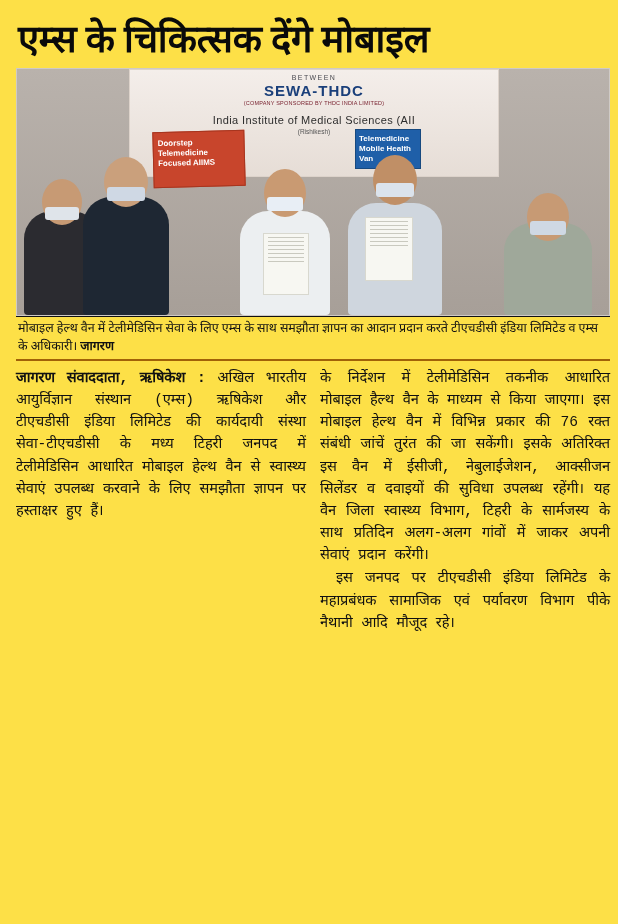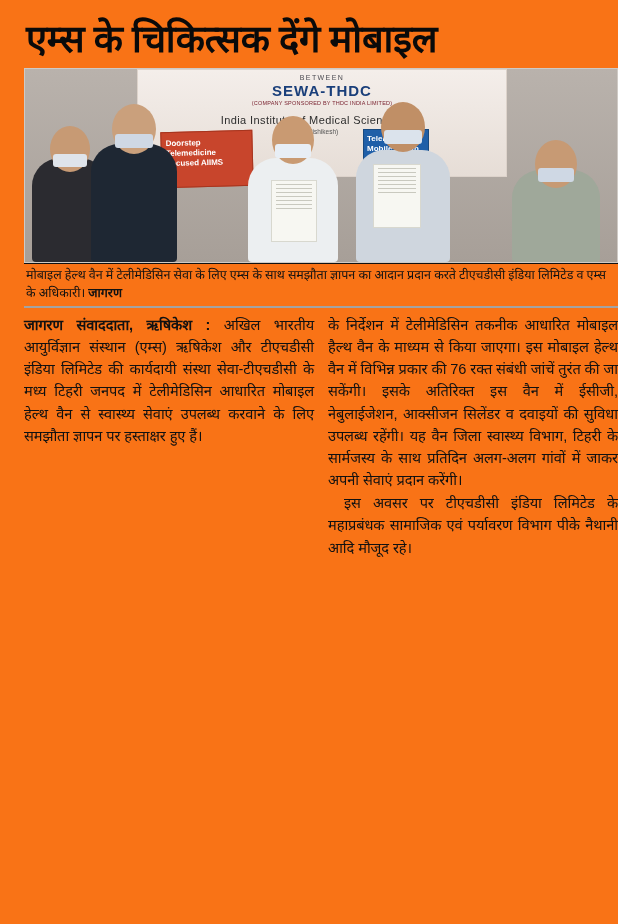--- a/index.html
+++ b/index.html
@@ -11,42 +11,42 @@
     width: 618px;
     height: 924px;
     font-family: "Liberation Sans", sans-serif;
     color: #111;
     overflow: hidden;
   }
   .page {
     position: relative;
     width: 618px;
     height: 924px;
-    background: #f97316;
-    box-sizing: border-box;
-    padding: 10px 12px 8px 24px;
+    background: #fde047;
+    box-sizing: border-box;
+    padding: 10px 12px 8px 16px;
   }
 
   
   .headline {
     font-family: "Liberation Serif", serif;
     font-weight: bold;
     font-size: 38px;
     line-height: 1.22;
     letter-spacing: -0.2px;
     color: #0a0a0a;
     margin: 6px 0 6px 2px;
   }
   .headline .hl-line { display: block; }
 
   
   .photo {
     position: relative;
     width: 594px;
-    height: 195px;
+    height: 248px;
     margin: 4px 0 0 0;
     overflow: hidden;
     background: linear-gradient(#b9b2ac, #a79f98);
     border: 1px solid #cfcac5;
     box-sizing: border-box;
   }
   .banner {
     position: absolute;
     left: 112px; top: 0;
     width: 370px; height: 108px;
@@ -121,39 +121,39 @@
   }
   .doc-sheet i {
     display: block; height: 1px; background: #c9c9bf; margin: 3px 4px;
   }
 
   
   .caption {
     width: 594px;
     box-sizing: border-box;
     border-top: 1px solid #111;
-    border-bottom: 2px solid #a3a3a3;
+    border-bottom: 2px solid #a16207;
     padding: 3px 2px 4px 2px;
     font-family: "Liberation Serif", serif;
     font-size: 12.5px;
     line-height: 1.38;
     color: #111;
   }
   .caption .src { font-weight: bold; }
 
   
   .cols {
     display: flex;
     gap: 14px;
     margin-top: 6px;
     width: 594px;
   }
   .col {
     width: 290px;
-    font-family: Liberation Sans, sans-serif;
+    font-family: Liberation Mono, monospace;
     font-size: 14.6px;
     line-height: 1.52;
     text-align: justify;
     color: #111;
     letter-spacing: -0.1px;
   }
   .col p { margin: 0 0 1px 0; }
   .col p.indent { text-indent: 16px; }
   .byline { font-weight: bold; }
 </style>
@@ -232,17 +232,17 @@
     <span>मोबाइल हेल्थ वैन में टेलीमेडिसिन सेवा के लिए एम्स के साथ समझौता ज्ञापन का आदान प्रदान करते टीएचडीसी इंडिया लिमिटेड व एम्स के अधिकारी।</span>
     <span class="src">जागरण</span>
   </div>
 
   <div class="cols">
     <div class="col">
       <p><span class="byline">जागरण संवाददाता, ऋषिकेश :</span><span> अखिल भारतीय आयुर्विज्ञान संस्थान (एम्स) ऋषिकेश और टीएचडीसी इंडिया लिमिटेड की कार्यदायी संस्था सेवा-टीएचडीसी के मध्य टिहरी जनपद में टेलीमेडिसिन आधारित मोबाइल हेल्थ वैन से स्वास्थ्य सेवाएं उपलब्ध करवाने के लिए समझौता ज्ञापन पर हस्ताक्षर हुए हैं।</span></p>
     </div>
     <div class="col">
       <p>के निर्देशन में टेलीमेडिसिन तकनीक आधारित मोबाइल हैल्थ वैन के माध्यम से किया जाएगा। इस मोबाइल हेल्थ वैन में विभिन्न प्रकार की 76 रक्त संबंधी जांचें तुरंत की जा सकेंगी। इसके अतिरिक्त इस वैन में ईसीजी, नेबुलाईजेशन, आक्सीजन सिलेंडर व दवाइयों की सुविधा उपलब्ध रहेंगी। यह वैन जिला स्वास्थ्य विभाग, टिहरी के सार्मजस्य के साथ प्रतिदिन अलग-अलग गांवों में जाकर अपनी सेवाएं प्रदान करेंगी।</p>
-      <p class="indent">इस अवसर पर टीएचडीसी इंडिया लिमिटेड के महाप्रबंधक सामाजिक एवं पर्यावरण विभाग पीके नैथानी आदि मौजूद रहे।</p>
+      <p class="indent">इस जनपद पर टीएचडीसी इंडिया लिमिटेड के महाप्रबंधक सामाजिक एवं पर्यावरण विभाग पीके नैथानी आदि मौजूद रहे।</p>
     </div>
   </div>
 
 </div>
 
 </body></html>

